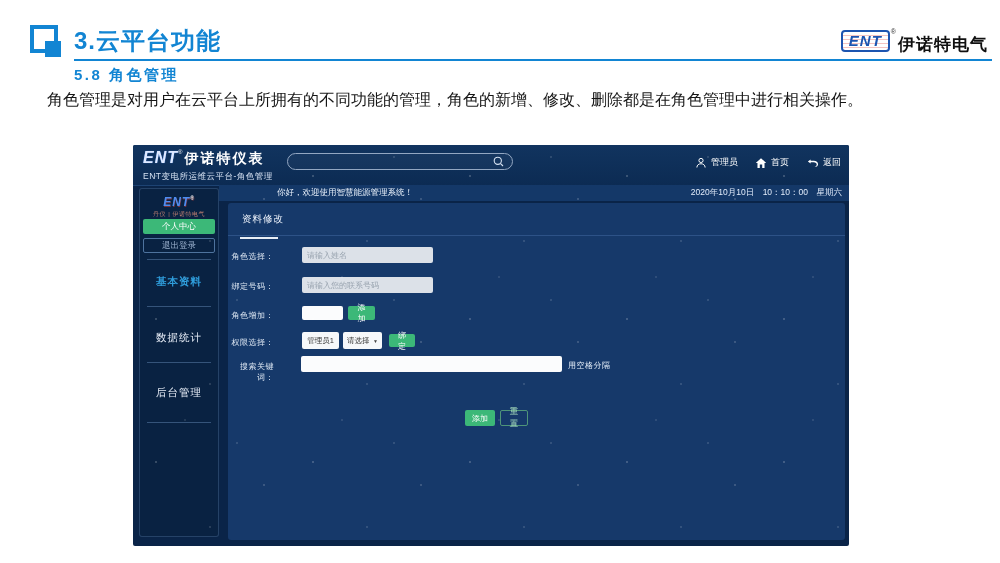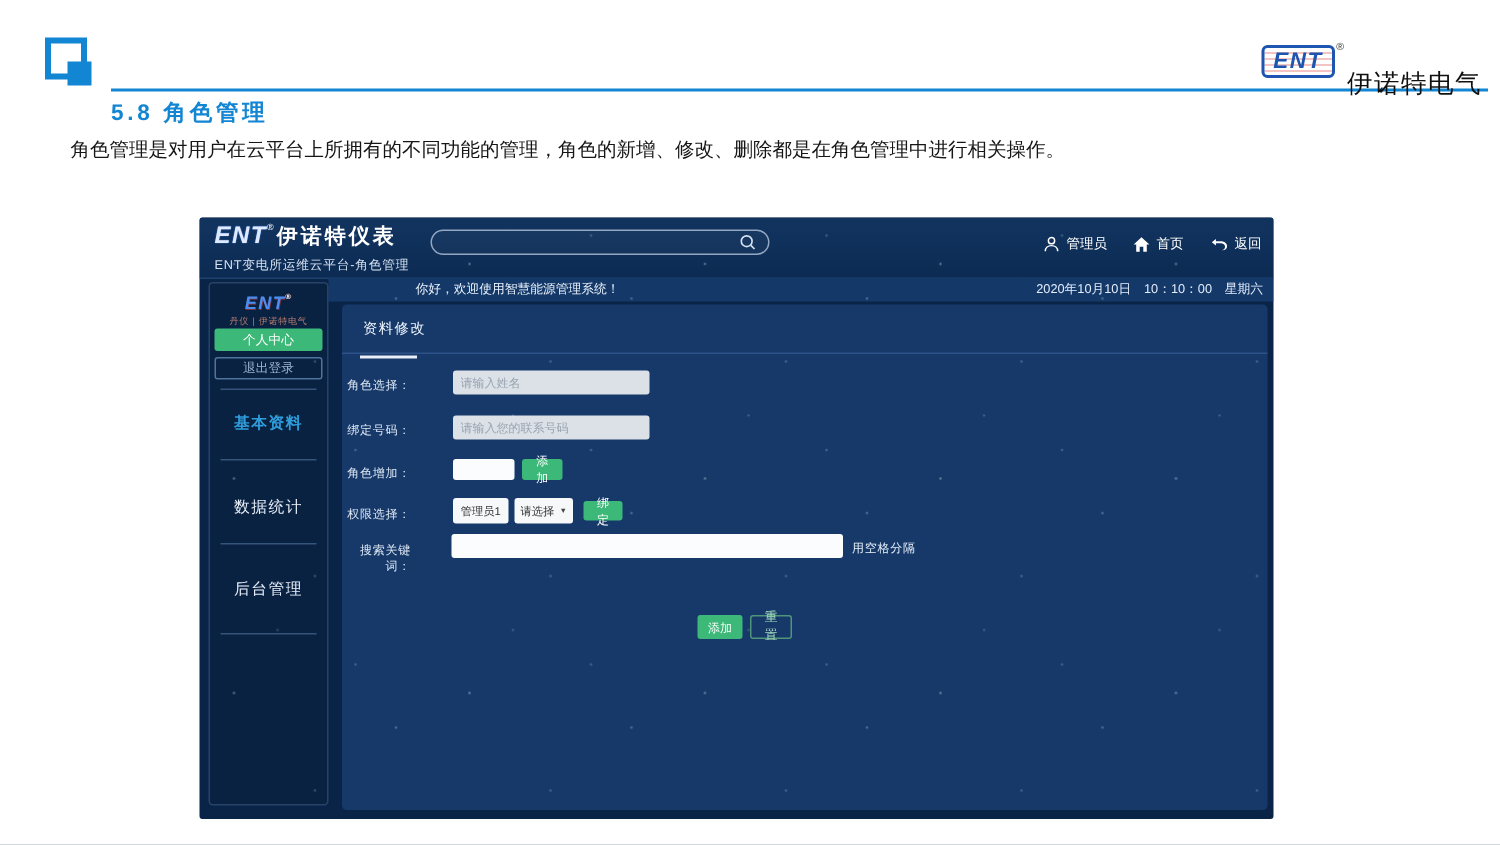--- a/index.html
+++ b/index.html
@@ -10,23 +10,23 @@
   .doc-icon{position:absolute;left:30px;top:25px;width:34px;height:34px;}
   .doc-icon .outline{position:absolute;left:0;top:0;width:20px;height:20px;border:4px solid #1285d3;}
   .doc-icon .fill{position:absolute;left:15px;top:16px;width:16px;height:16px;background:#1285d3;}
   .doc-title{position:absolute;left:74px;top:25px;font-size:24px;font-weight:bold;color:#1285d3;letter-spacing:1px;}
   .doc-rule{position:absolute;left:74px;top:59px;width:918px;height:2px;background:#1285d3;}
   .doc-brand{position:absolute;top:30px;right:12px;display:flex;align-items:flex-start;}
   .brand-mark{display:inline-block;border:2px solid #1d55b0;border-radius:4px;padding:0 6px;height:18px;line-height:18px;
       color:#1d55b0;font-style:italic;font-weight:900;font-size:15px;letter-spacing:1px;
       background:repeating-linear-gradient(180deg,transparent 0 3px,rgba(215,60,50,.30) 3px 4px);}
   .brand-reg{font-size:7px;color:#333;margin:-2px 2px 0 1px;}
-  .brand-name{font-size:17px;font-weight:normal;color:#101010;letter-spacing:1px;margin-top:14px;text-align:right;}
+  .brand-name{font-size:17px;font-weight:bold;color:#101010;letter-spacing:1px;margin-top:3px;text-align:right;}
   .section-title{position:absolute;left:74px;top:66px;font-size:15px;font-weight:bold;color:#1285d3;letter-spacing:2.5px;}
-  .doc-body{position:absolute;left:16px;top:90px;width:946px;font-size:13px;color:#161616;line-height:19.5px;text-indent:31px;}
+  .doc-body{position:absolute;left:16px;top:90px;width:946px;font-size:16px;color:#161616;line-height:19.5px;text-indent:31px;}
 
   
   .shot{position:absolute;left:133px;top:145px;width:716px;height:401px;background:#0a2448;border-radius:2px;overflow:hidden;}
   .shot::after{content:"";position:absolute;inset:0;pointer-events:none;
       background-image:
         radial-gradient(1px 1px at 23px 31px, rgba(255,255,255,.45), transparent 1.2px),
         radial-gradient(1px 1px at 77px 96px, rgba(255,255,255,.30), transparent 1.2px),
         radial-gradient(1px 1px at 131px 54px, rgba(255,255,255,.38), transparent 1.2px),
         radial-gradient(1px 1px at 52px 132px, rgba(255,255,255,.25), transparent 1.2px),
         radial-gradient(1px 1px at 104px 12px, rgba(255,255,255,.3), transparent 1.2px);
@@ -91,20 +91,21 @@
 </style>
 </head>
 <body>
 
 <div id="page">
 
   <div class="doc-icon">
     <div class="outline"></div>
     <div class="fill"></div>
   </div>
+  <div class="doc-title">3.云平台功能</div>
   <div class="doc-rule"></div>
   <div class="doc-brand">
     <span class="brand-mark">ENT</span>
     <span class="brand-reg">®</span>
     <span class="brand-name">伊诺特电气</span>
   </div>
   <div class="section-title">5.8 角色管理</div>
   <div class="doc-body">角色管理是对用户在云平台上所拥有的不同功能的管理，角色的新增、修改、删除都是在角色管理中进行相关操作。</div>
 
   <div class="shot">

